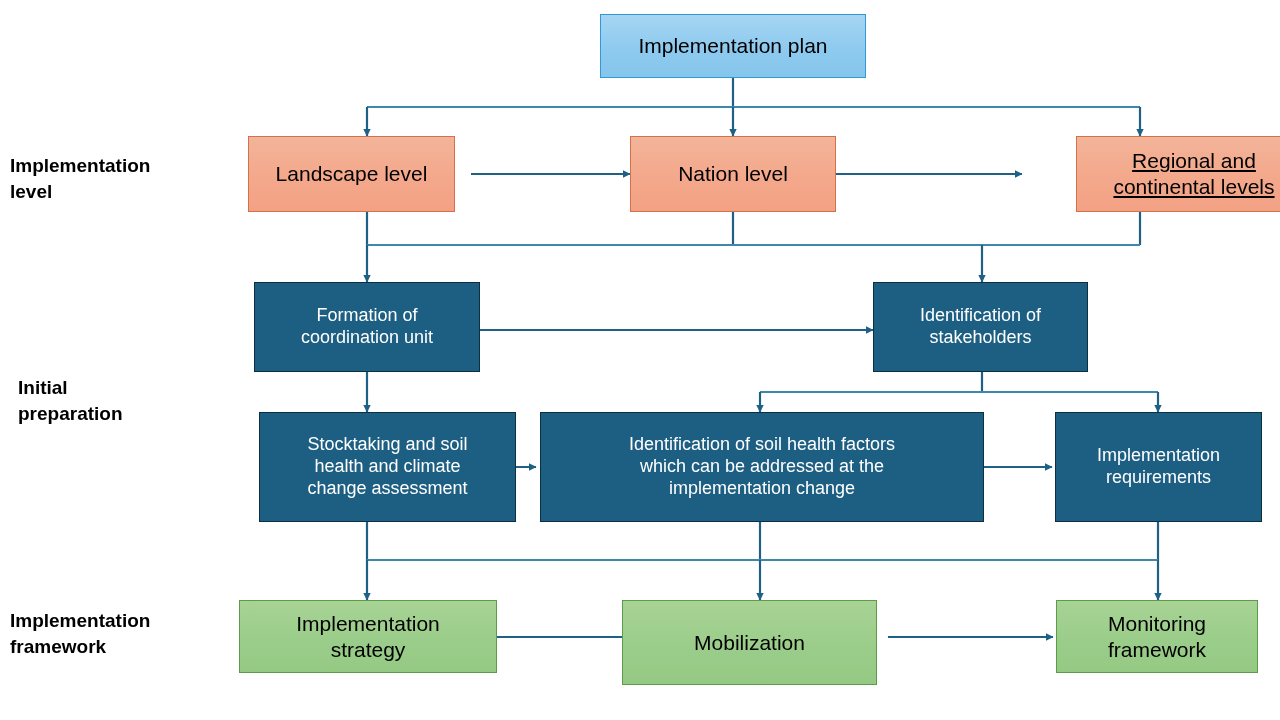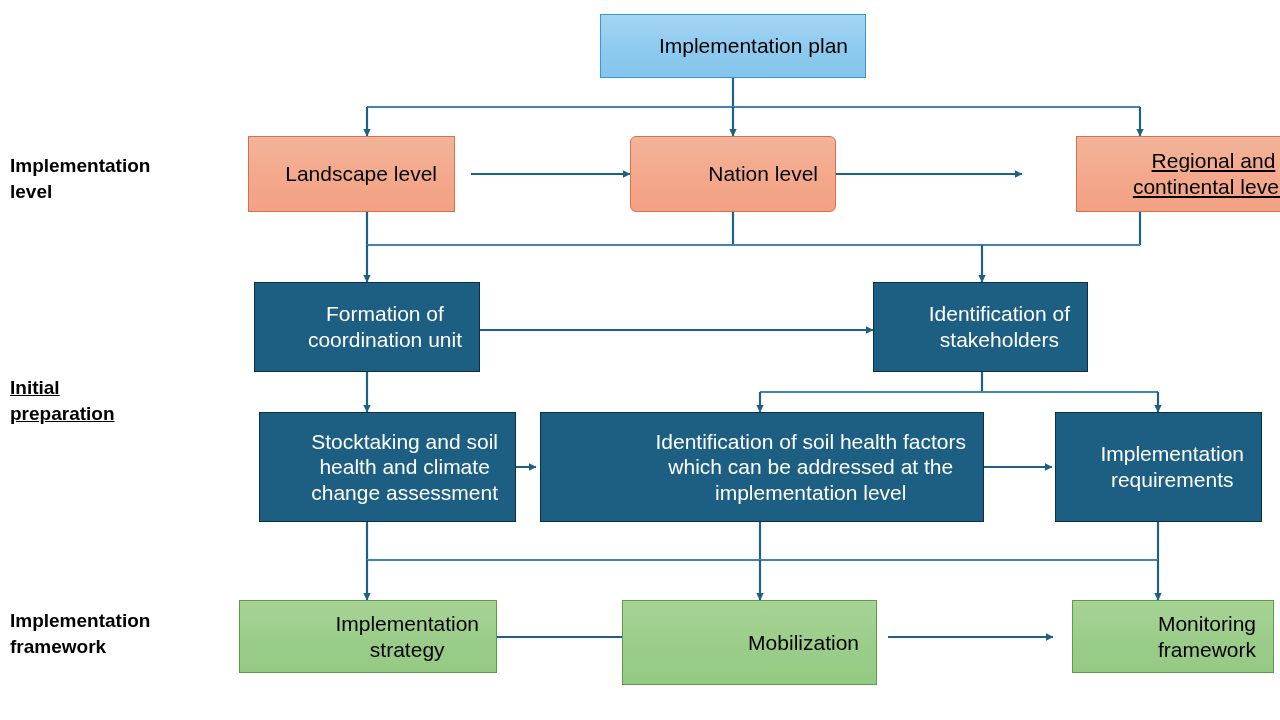--- a/index.html
+++ b/index.html
@@ -33,21 +33,21 @@
     font-size: 19px;
     line-height: 1.35;
     color: #000000;
     white-space: pre-line;
   }
   .node {
     position: absolute;
     box-sizing: border-box;
     display: flex;
     align-items: center;
-    justify-content: flex-end;
+    justify-content: center;
     text-align: center;
     line-height: 1.22;
     padding: 2px 17px;
   }
   .node span {
     display: block;
     white-space: pre-line;
   }
   .n-blue-light {
     background: linear-gradient(180deg, #a6d5f2 0%, #8ecaef 55%, #86c5ec 100%);
@@ -58,21 +58,21 @@
   .n-orange {
     background: linear-gradient(180deg, #f2b49a 0%, #f4a98c 50%, #f3a184 100%);
     border: 1px solid #d4714a;
     color: #000000;
     font-size: 21px;
   }
   .n-darkblue {
     background: #1d5f82;
     border: 1px solid #0d2f42;
     color: #ffffff;
-    font-size: 21px;
+    font-size: 18px;
   }
   .n-green {
     background: linear-gradient(180deg, #a7d395 0%, #9bcd8a 55%, #94c983 100%);
     border: 1px solid #5c9b48;
     color: #000000;
     font-size: 21px;
   }
 </style>
 </head>
 <body>
@@ -128,33 +128,33 @@
       <path d="M760,560 L760,600" marker-end="url(#arr)"></path>
       <path d="M1158,560 L1158,600" marker-end="url(#arr)"></path>
 
       <path d="M497,637 L630,637" marker-end="url(#arr)"></path>
       <path d="M888,637 L1053,637" marker-end="url(#arr)"></path>
     </g>
   </svg>
 
   <div class="row-label" style="left:10px; top:153px; width:210px;">Implementation
 level</div>
-  <div class="row-label" style="left:10px; top:375px; width:210px;text-decoration:underline;">Initial
+  <div class="row-label" style="left:18px; top:375px; width:210px;">Initial
 preparation</div>
   <div class="row-label" style="left:10px; top:608px; width:220px;">Implementation
 framework</div>
 
   <div class="node n-blue-light" style="left:600px; top:14px; width:266px; height:64px;">
     <span>Implementation plan</span>
   </div>
 
   <div class="node n-orange" style="left:248px; top:136px; width:207px; height:76px;">
     <span>Landscape level</span>
   </div>
-  <div class="node n-orange" style="left:630px; top:136px; width:206px; height:76px;border-radius:6px;">
+  <div class="node n-orange" style="left:630px; top:136px; width:206px; height:76px;">
     <span>Nation level</span>
   </div>
   <div class="node n-orange" style="left:1076px; top:136px; width:236px; height:76px;text-decoration:underline;">
     <span>Regional and
 continental levels</span>
   </div>
 
   <div class="node n-darkblue" style="left:254px; top:282px; width:226px; height:90px;">
     <span>Formation of
 coordination unit</span>
@@ -165,32 +165,32 @@
   </div>
 
   <div class="node n-darkblue" style="left:239px; top:412px; width:257px; height:110px;margin-left:20px;">
     <span>Stocktaking and soil
 health and climate
 change  assessment</span>
   </div>
   <div class="node n-darkblue" style="left:540px; top:412px; width:444px; height:110px;">
     <span>Identification of soil health factors
 which  can be addressed at the
-implementation level</span>
+implementation change</span>
   </div>
   <div class="node n-darkblue" style="left:1055px; top:412px; width:207px; height:110px;">
     <span>Implementation
 requirements</span>
   </div>
 
   <div class="node n-green" style="left:239px; top:600px; width:258px; height:73px;">
     <span>Implementation
 strategy</span>
   </div>
   <div class="node n-green" style="left:622px; top:600px; width:255px; height:85px;">
     <span>Mobilization</span>
   </div>
-  <div class="node n-green" style="left:1056px; top:600px; width:202px; height:73px;margin-left:16px;">
+  <div class="node n-green" style="left:1056px; top:600px; width:202px; height:73px;">
     <span>Monitoring
 framework</span>
   </div>
 
 </div>
 
 </body></html>

